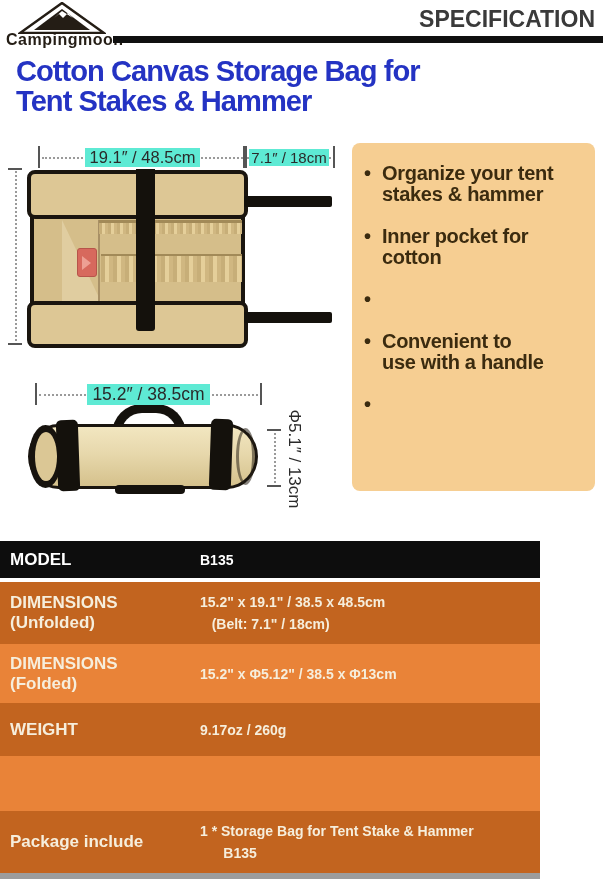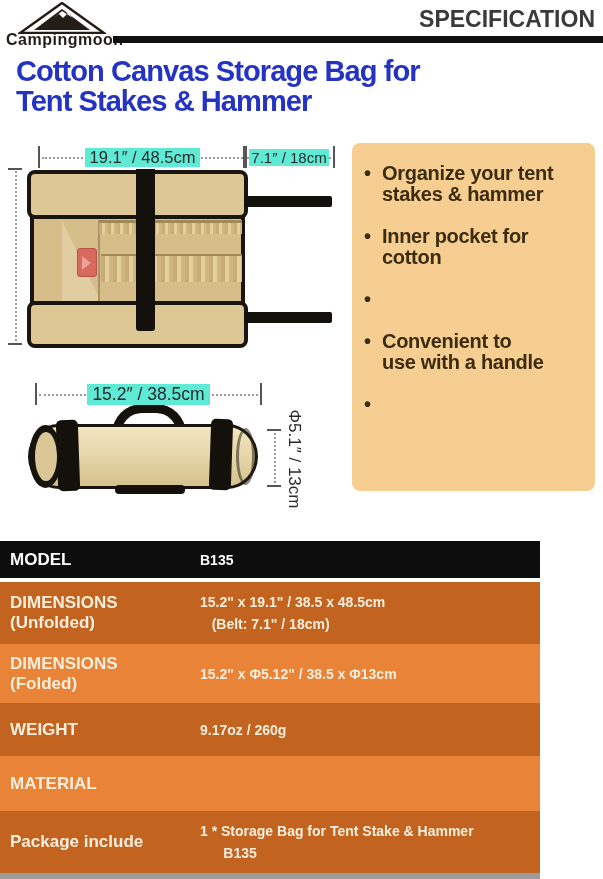--- a/index.html
+++ b/index.html
@@ -203,21 +203,20 @@
     <div class="srow light r2">
       <div class="label">DIMENSIONS
 (Folded)</div>
       <div class="value">15.2" x Φ5.12" / 38.5 x Φ13cm</div>
     </div>
     <div class="srow dark r3">
       <div class="label">WEIGHT</div>
       <div class="value">9.17oz / 260g</div>
     </div>
     <div class="srow light r4">
-      <div class="label">MATERIAL</div>
     </div>
     <div class="srow dark r5">
       <div class="label">Package include</div>
       <div class="value">1 * Storage Bag for Tent Stake &amp; Hammer
       B135</div>
     </div>
     <div class="bottom-strip"></div>
   </div>
 
 </div>

